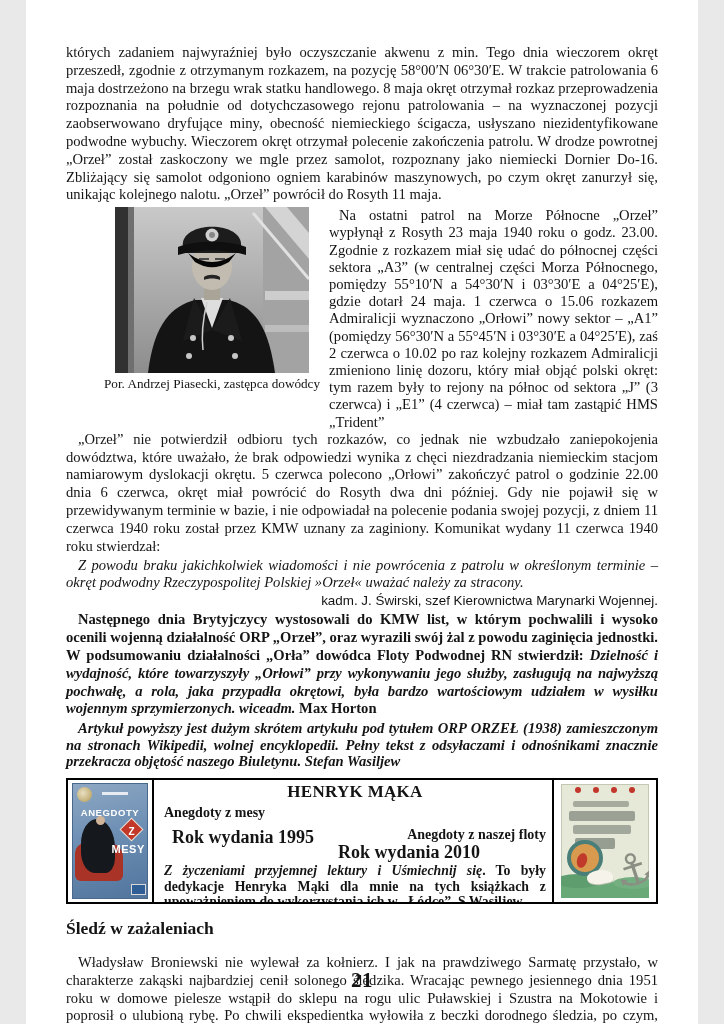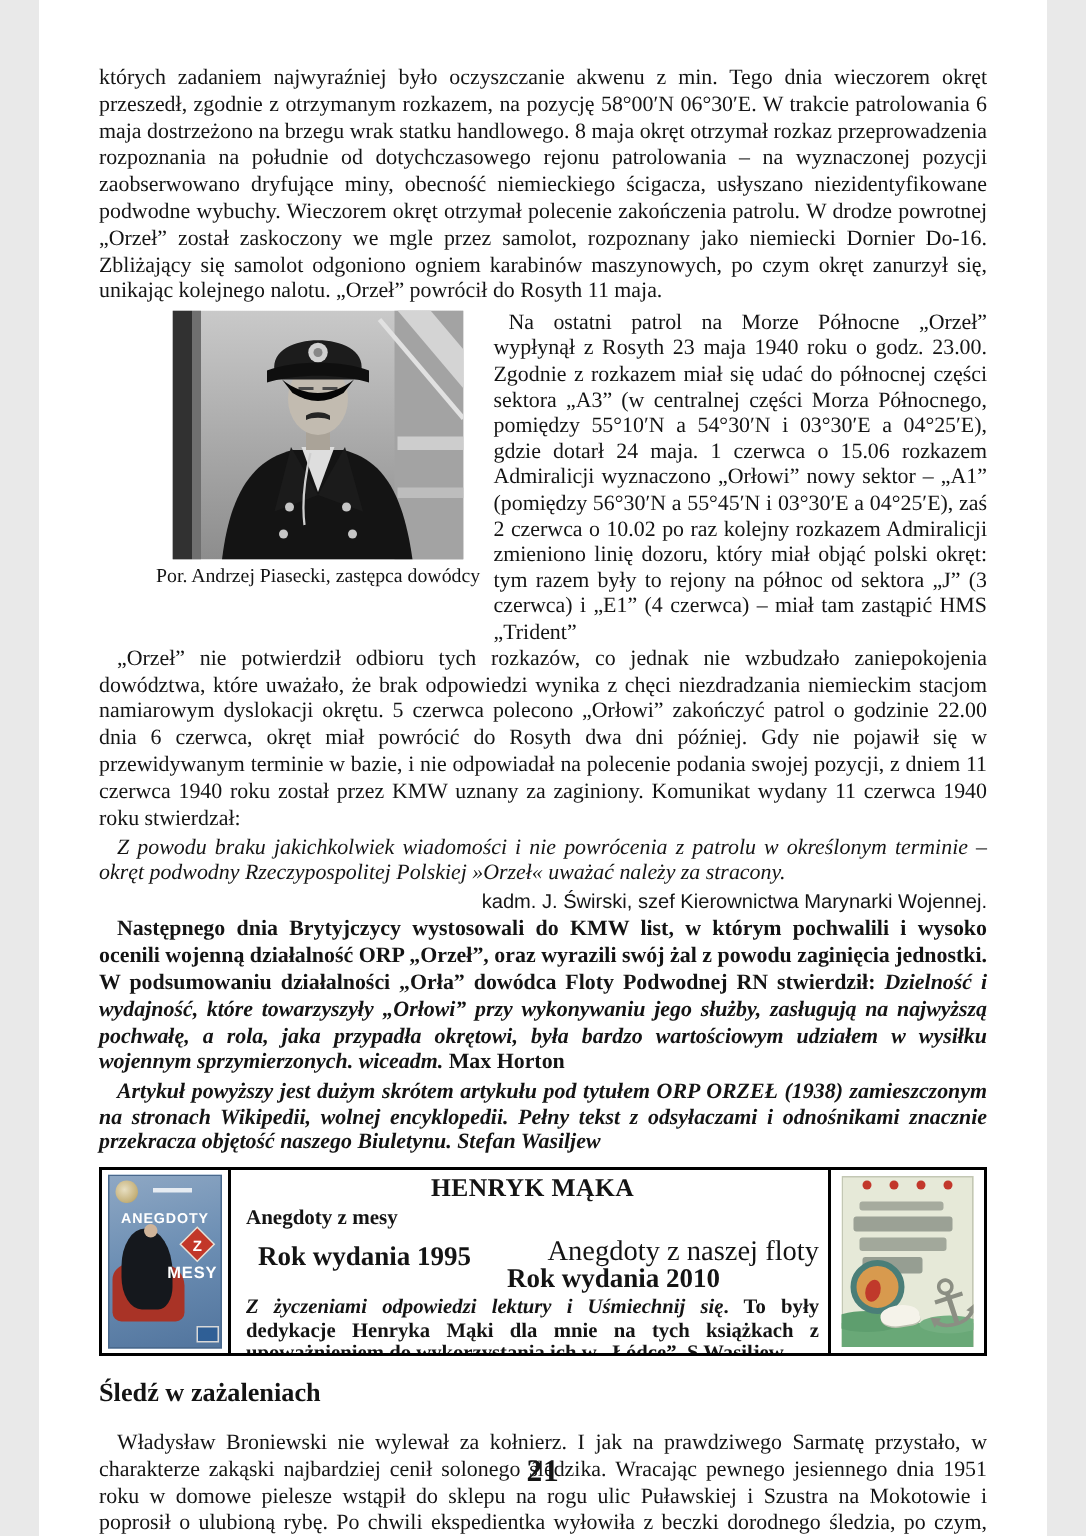--- a/index.html
+++ b/index.html
@@ -47,21 +47,21 @@
     box-sizing:border-box;
   }
   .bb-cell-left{border-right:2px solid #000;display:flex;align-items:center;justify-content:center;}
   .bb-cell-right{border-left:2px solid #000;display:flex;align-items:center;justify-content:center;}
   .bb-center{padding:2px 6px 0 10px;overflow:hidden;}
   .bb-author{text-align:center;font-weight:bold;font-size:17px;line-height:20px;letter-spacing:.3px;}
   .bb-title1{font-weight:bold;font-size:14px;line-height:21px;}
   .bb-row3{display:flex;justify-content:space-between;align-items:flex-end;margin-top:1px;}
   .bb-year{font-weight:bold;font-size:18px;line-height:15px;}
   .bb-year1{margin-left:8px;}
-  .bb-title2{font-weight:normal;font-size:19px;line-height:21px;}
+  .bb-title2{font-weight:bold;font-size:14px;line-height:21px;}
   .bb-year2{text-align:right;padding-right:66px;}
   .bb-ded{font-weight:bold;font-size:13.8px;line-height:15.2px;text-align:justify;margin-top:3px;}
   .bb-ded i{font-style:italic;}
 
   
   .cover1{position:relative;width:76px;height:116px;overflow:hidden;
     background:linear-gradient(165deg,#8fa8c4 0%,#6d8fb4 45%,#51749d 100%);
     box-shadow:inset 0 0 0 1px #49688c;}
   .c1-emblem{position:absolute;left:5px;top:4px;width:15px;height:15px;border-radius:50%;
     background:radial-gradient(circle at 40% 40%,#e8dfc2,#c2ae76 70%,#93804e);}
@@ -189,21 +189,21 @@
       </div>
     </div>
     <div class="bb-center">
       <div class="bb-author">HENRYK MĄKA</div>
       <div class="bb-title1">Anegdoty z mesy</div>
       <div class="bb-row3">
         <span class="bb-year bb-year1">Rok wydania 1995</span>
         <span class="bb-title2">Anegdoty z naszej floty</span>
       </div>
       <div class="bb-year bb-year2">Rok wydania 2010</div>
-      <p class="bb-ded"><i>Z życzeniami odpowiedzi lektury  i  Uśmiechnij się</i><span>. To były dedykacje Henryka Mąki dla mnie na tych książkach z upoważnieniem do wykorzystania ich w „Łódce”. S Wasiljew</span></p>
+      <p class="bb-ded"><i>Z życzeniami przyjemnej lektury  i  Uśmiechnij się</i><span>. To były dedykacje Henryka Mąki dla mnie na tych książkach z upoważnieniem do wykorzystania ich w „Łódce”. S Wasiljew</span></p>
     </div>
     <div class="bb-cell-right">
       <div class="cover2">
         <div class="c2-dots">
           <span class="c2-dot"></span>
           <span class="c2-dot"></span>
           <span class="c2-dot"></span>
           <span class="c2-dot"></span>
         </div>
         <div class="c2-line c2-l1"></div>

